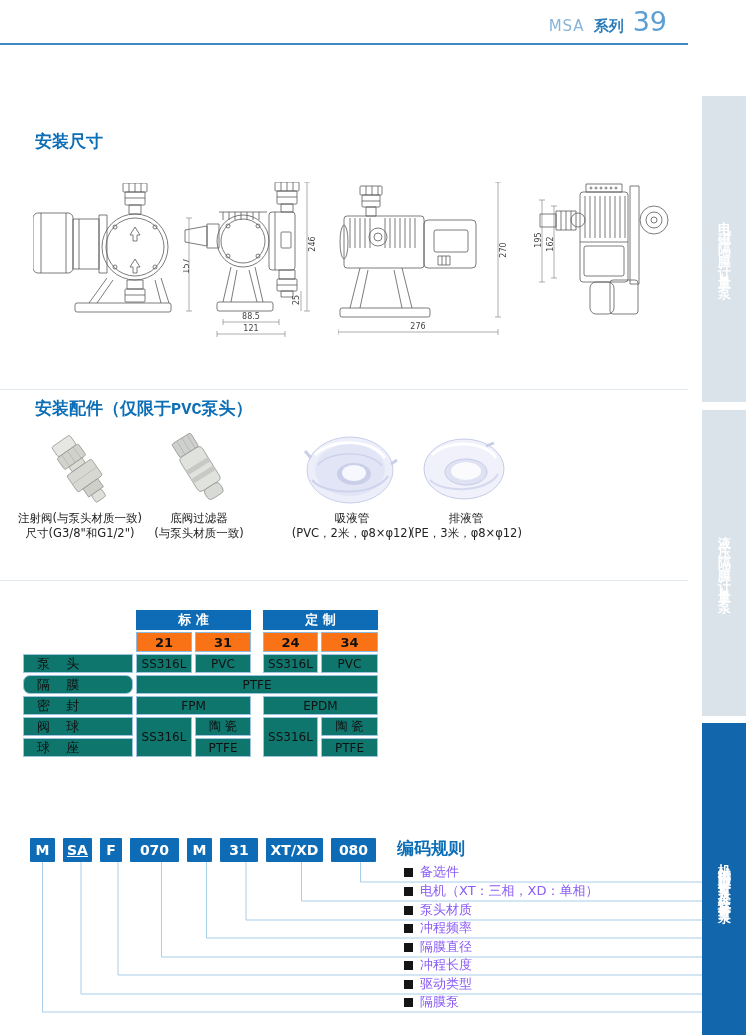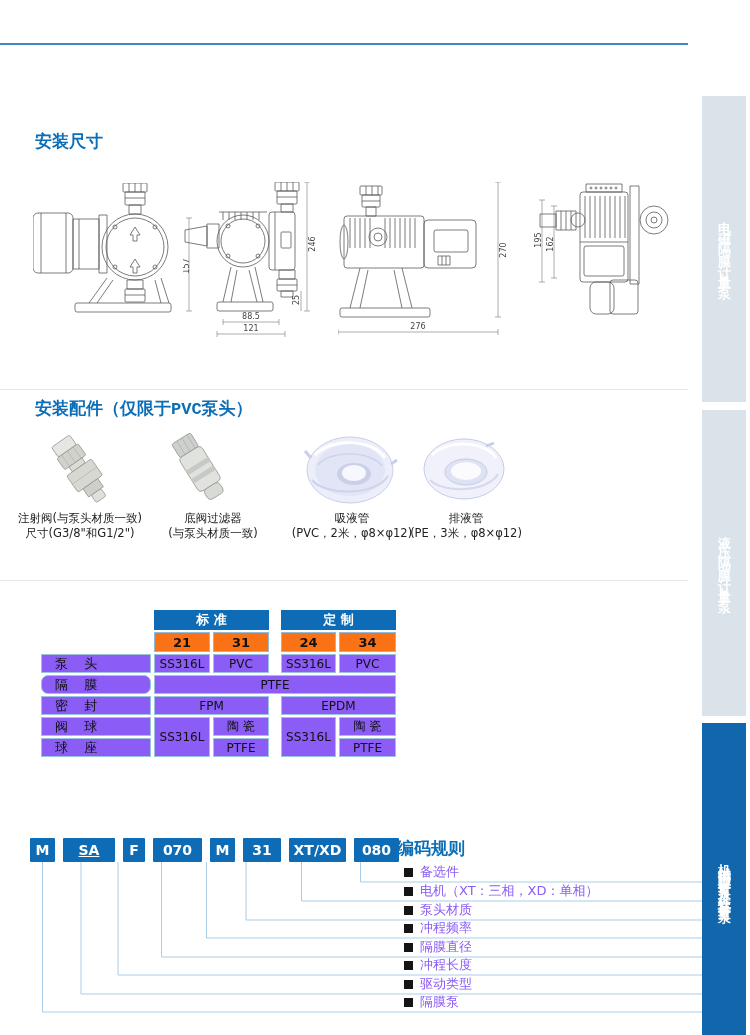--- a/index.html
+++ b/index.html
@@ -23,24 +23,24 @@
   .drw *{vector-effect:non-scaling-stroke;}
   .ln{stroke:#5a5a5a;stroke-width:.8;fill:none;}
   .dim{stroke:#777;stroke-width:.6;fill:none;}
   .dimtxt{font-size:8px;fill:#444;}
 
   
   .cap{position:absolute;top:511px;width:150px;text-align:center;font-size:11.5px;
        line-height:15px;color:#222;white-space:nowrap;}
 
   
-  .spec{position:absolute;left:41px;top:610px;display:grid;
+  .spec{position:absolute;left:23px;top:610px;display:grid;
         grid-template-columns:110px 56px 56px 6px 55px 57px;
         grid-template-rows:20px 20px repeat(5,19px);gap:2px 3px;}
-  .cell{border:1px solid #9cc3e0;background:#8b5cf6;display:flex;align-items:center;
+  .cell{border:1px solid #9cc3e0;background:#0f766e;display:flex;align-items:center;
         justify-content:center;font-size:12px;color:#111;}
   .cell.th{background:#0d6cb5;border-color:#0d6cb5;color:#fff;font-weight:bold;font-size:13px;}
   .cell.sub{background:#f97316;border-color:#8fbcdd;font-weight:bold;font-size:13px;}
   .cell.lbl{justify-content:flex-start;padding-left:13px;letter-spacing:6px;font-size:13px;}
 
   
   .blocks{position:absolute;left:30px;top:838px;display:flex;}
   .blk{height:24px;line-height:24px;background:#0d6cb5;color:#fff;font-weight:bold;
        font-size:14px;text-align:center;margin-right:8px;border-radius:1px;}
   .blk:last-child{margin-right:0;}
@@ -56,20 +56,25 @@
   .tab.light{background:#dae3ea;}
   .tab.dark{background:#1266ab;}
   .tab.light span{letter-spacing:11px;}
   .tab.dark span{letter-spacing:4px;}
 </style>
 </head>
 <body>
 
 <div class="page">
 
+  <div class="hdr">
+    <span class="en">MSA</span>
+    <span class="cn">系列</span>
+    <span class="pg">39</span>
+  </div>
   <div class="top-rule"></div>
 
   <h2 class="sec-title" style="top:130px;">安装尺寸</h2>
 
   <svg class="drw" style="left:33px;top:183px;" width="140" height="138" viewBox="0 0 140 138">
     <g class="ln">
       <rect x="90" y="0" width="24" height="9" rx="1"></rect>
         <line x1="96" y1="0" x2="96" y2="9"></line>
         <line x1="102" y1="0" x2="102" y2="9"></line>
         <line x1="108" y1="0" x2="108" y2="9"></line>
@@ -303,21 +308,21 @@
       <ellipse cx="466" cy="42" rx="21" ry="13" fill="#dfe2f3" stroke="#c6cce8" stroke-width="1"></ellipse>
       <ellipse cx="466" cy="41" rx="15" ry="9" fill="#fbfbfe"></ellipse>
       <path d="M486,16 l8,-3" stroke="#c6cce8" stroke-width="2.5" fill="none"></path>
     </g>
   </svg>
 
   <div class="cap" style="left:5px;">
     <div>注射阀(与泵头材质一致)</div>
     <div>尺寸(G3/8"和G1/2")</div>
   </div>
-  <div class="cap" style="left:138px;">
+  <div class="cap" style="left:124px;">
     <div>底阀过滤器</div>
     <div>(与泵头材质一致)</div>
   </div>
   <div class="cap" style="left:277px;">
     <div>吸液管</div>
     <div>(PVC，2米，φ8×φ12)</div>
   </div>
   <div class="cap" style="left:391px;">
     <div>排液管</div>
     <div>(PE，3米，φ8×φ12)</div>
@@ -366,21 +371,21 @@
       <polyline points="206.5,32 206.5,108 745,108"></polyline>
       <polyline points="161.5,32 161.5,127 745,127"></polyline>
       <polyline points="118,32 118,145 745,145"></polyline>
       <polyline points="81,32 81,164 745,164"></polyline>
       <polyline points="42.5,32 42.5,182 745,182"></polyline>
     </g>
   </svg>
 
   <div class="blocks">
     <div class="blk" style="width:25px;">M</div>
-    <div class="blk" style="width:52px;text-decoration:underline;">SA</div>
+    <div class="blk" style="width:29px;text-decoration:underline;">SA</div>
     <div class="blk" style="width:22px;">F</div>
     <div class="blk" style="width:49px;">070</div>
     <div class="blk" style="width:25px;">M</div>
     <div class="blk" style="width:38px;">31</div>
     <div class="blk" style="width:57px;">XT/XD</div>
     <div class="blk" style="width:45px;">080</div>
   </div>
 
   <div class="code-title">编码规则</div>
 

